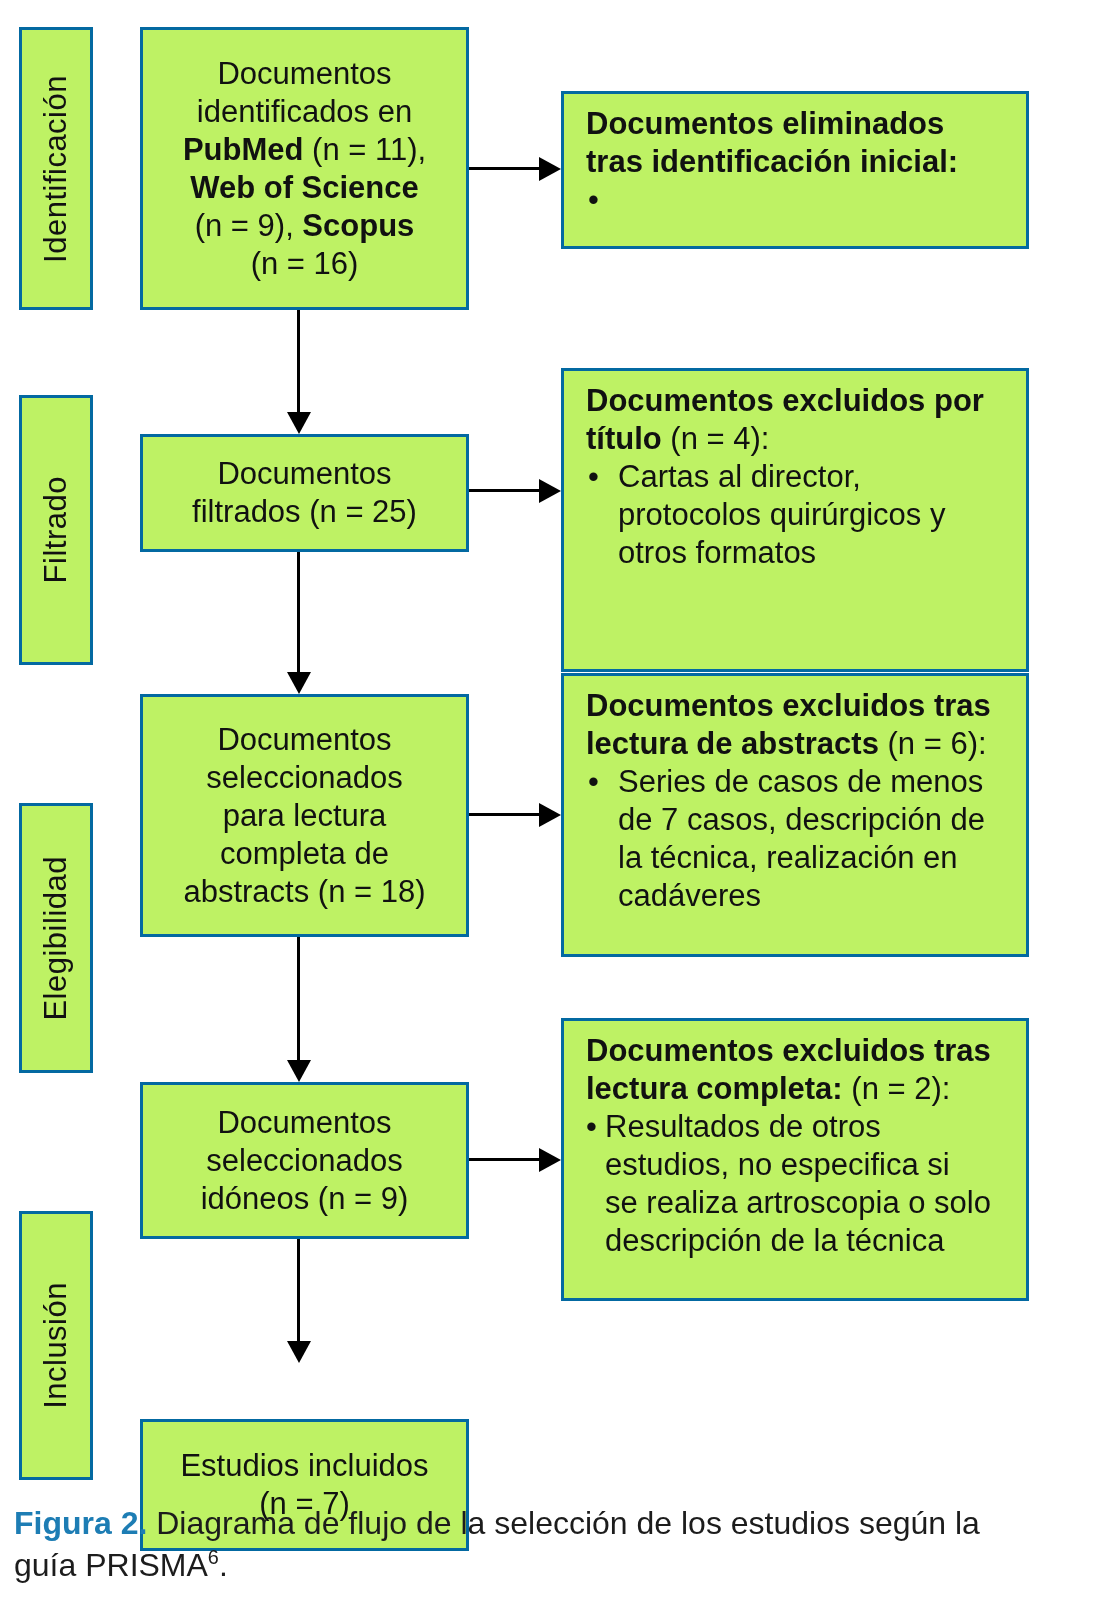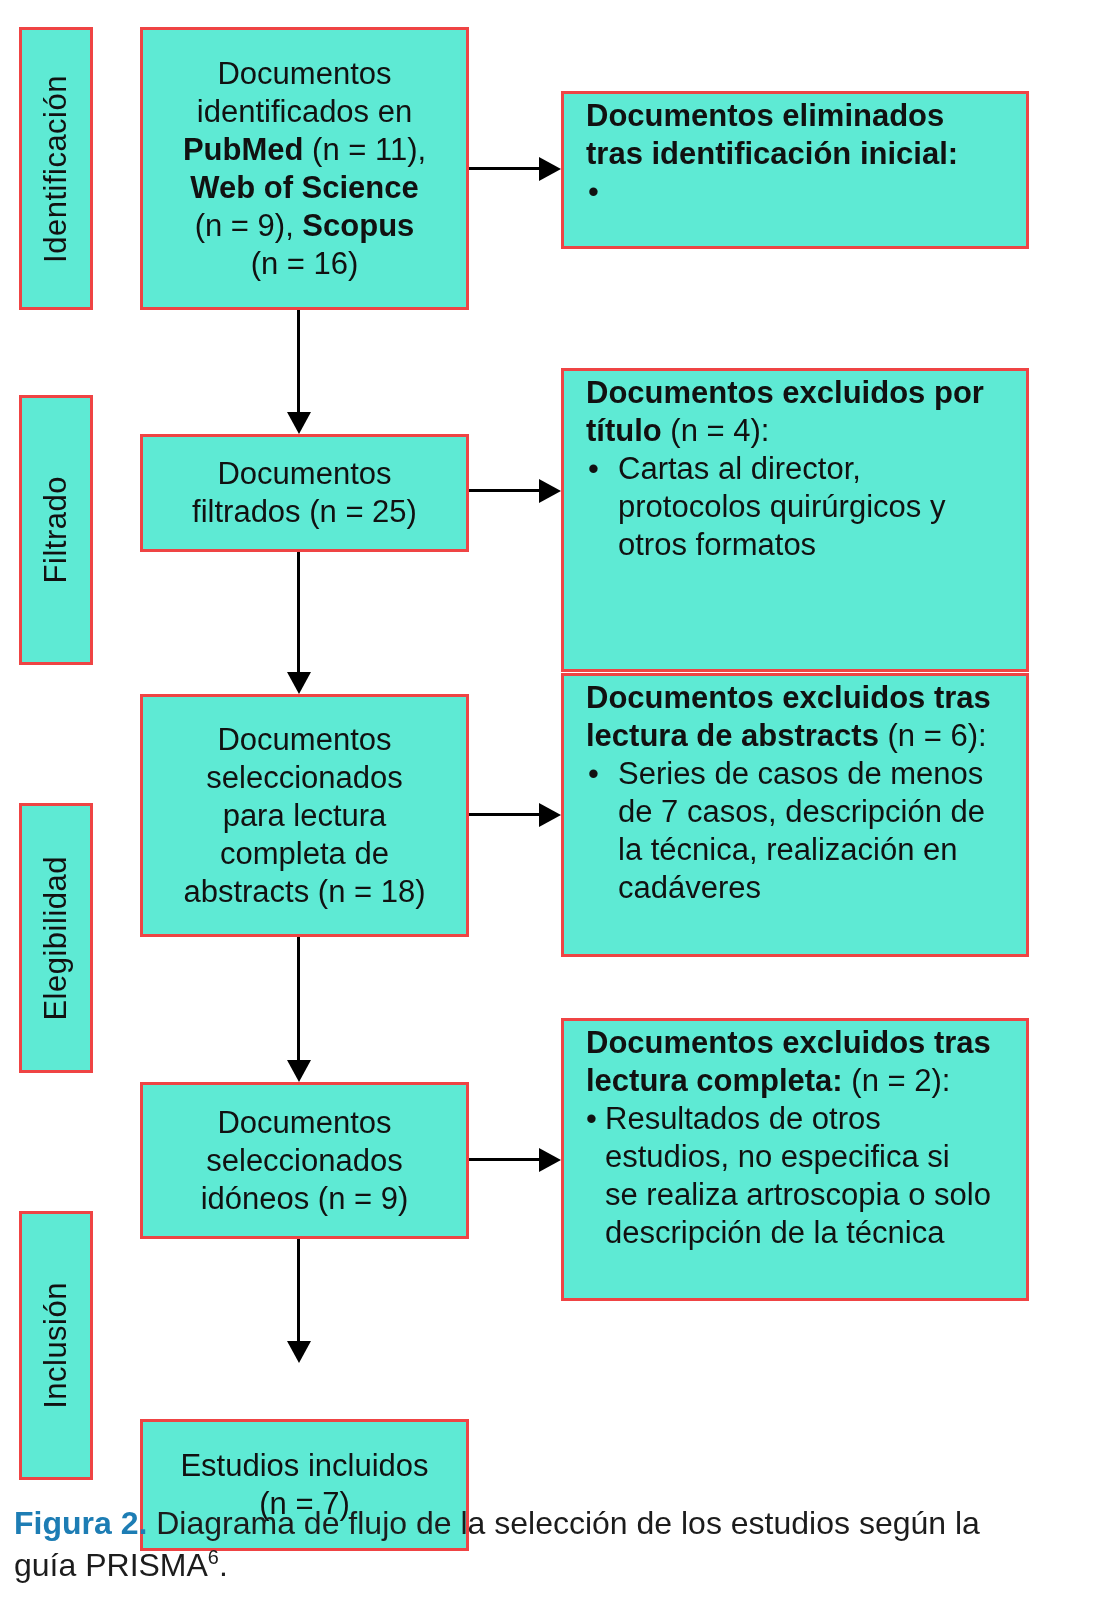--- a/index.html
+++ b/index.html
@@ -9,22 +9,22 @@
     height: 1605px;
     background: #ffffff;
     font-family: "Liberation Sans", "DejaVu Sans", sans-serif;
     color: #111111;
     overflow: hidden;
   }
 
   
   .box {
     position: absolute;
-    background: #5eead4;
-    border: 3px solid #ef4444;
+    background: #bef264;
+    border: 3px solid #0369a1;
     box-sizing: border-box;
   }
 
   
   .stage-box {
     left: 19px;
     width: 74px;
     display: flex;
     align-items: center;
     justify-content: center;
@@ -60,21 +60,21 @@
   .b1 { top: 27px;   height: 283px; }
   .b2 { top: 434px;  height: 118px; }
   .b3 { top: 694px;  height: 243px; }
   .b4 { top: 1082px; height: 157px; }
   .b5 { top: 1419px; height: 132px; }
 
   
   .excl-box {
     left: 561px;
     width: 468px;
-    padding: 3px 10px 0 22px;
+    padding: 11px 10px 0 22px;
   }
   .r1 { top: 91px;   height: 158px; }
   .r2 { top: 368px;  height: 304px; }
   .r3 { top: 673px;  height: 284px; }
   .r4 { top: 1018px; height: 283px; }
   .excl-header {
     font-size: 31px;
     line-height: 38px;
     white-space: pre-line;
   }

